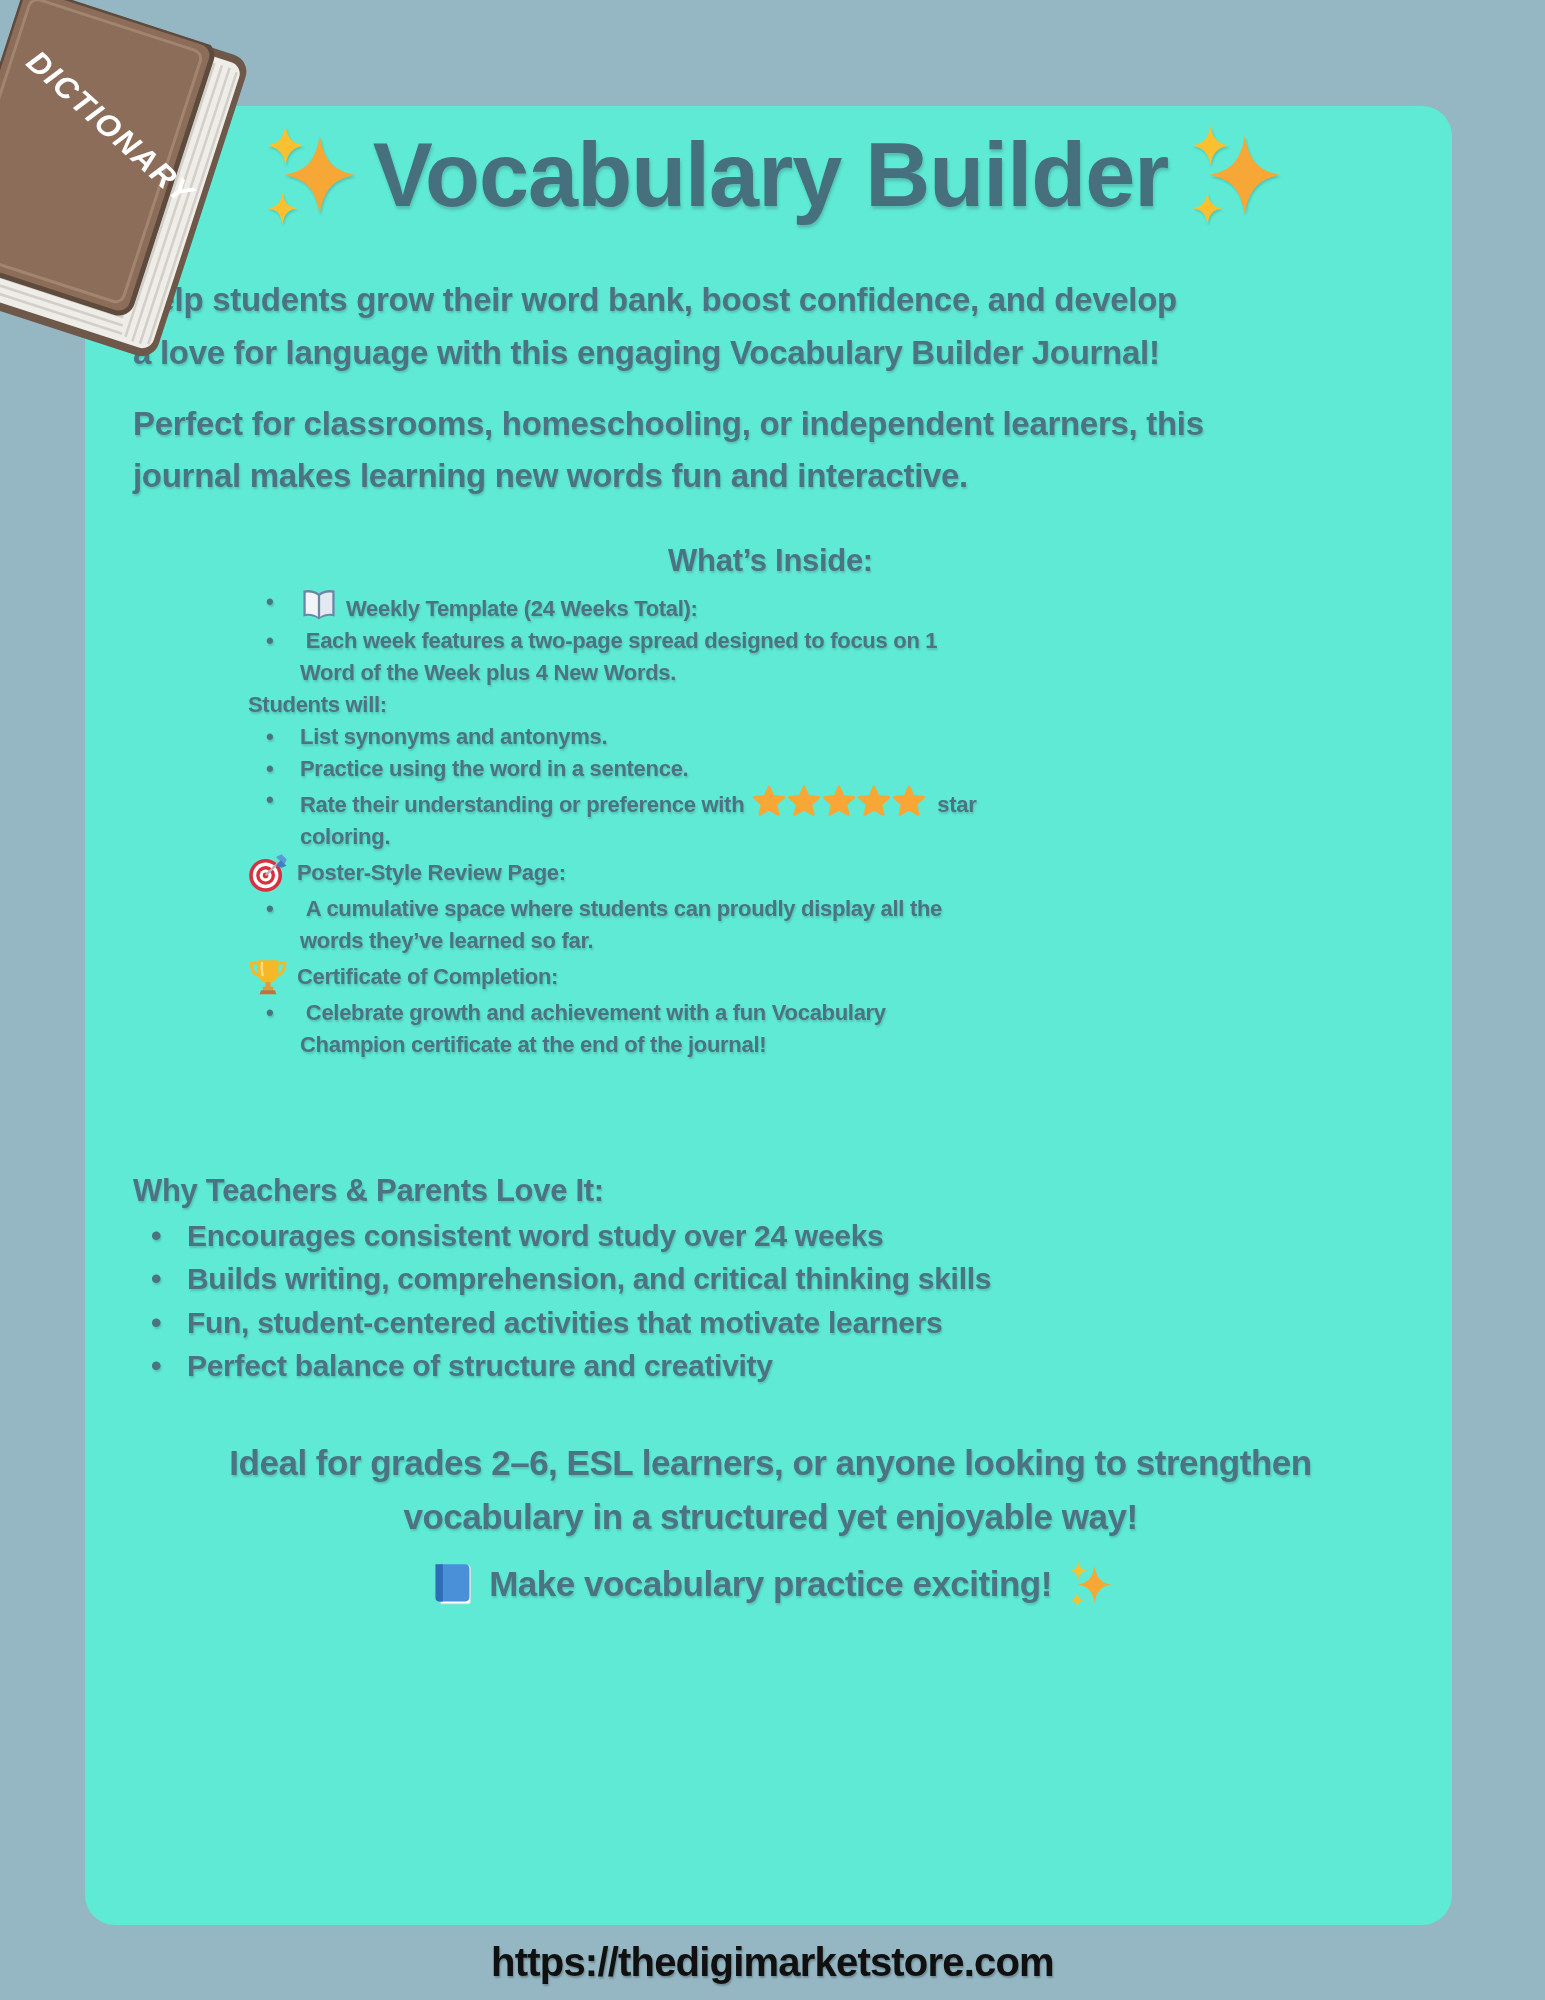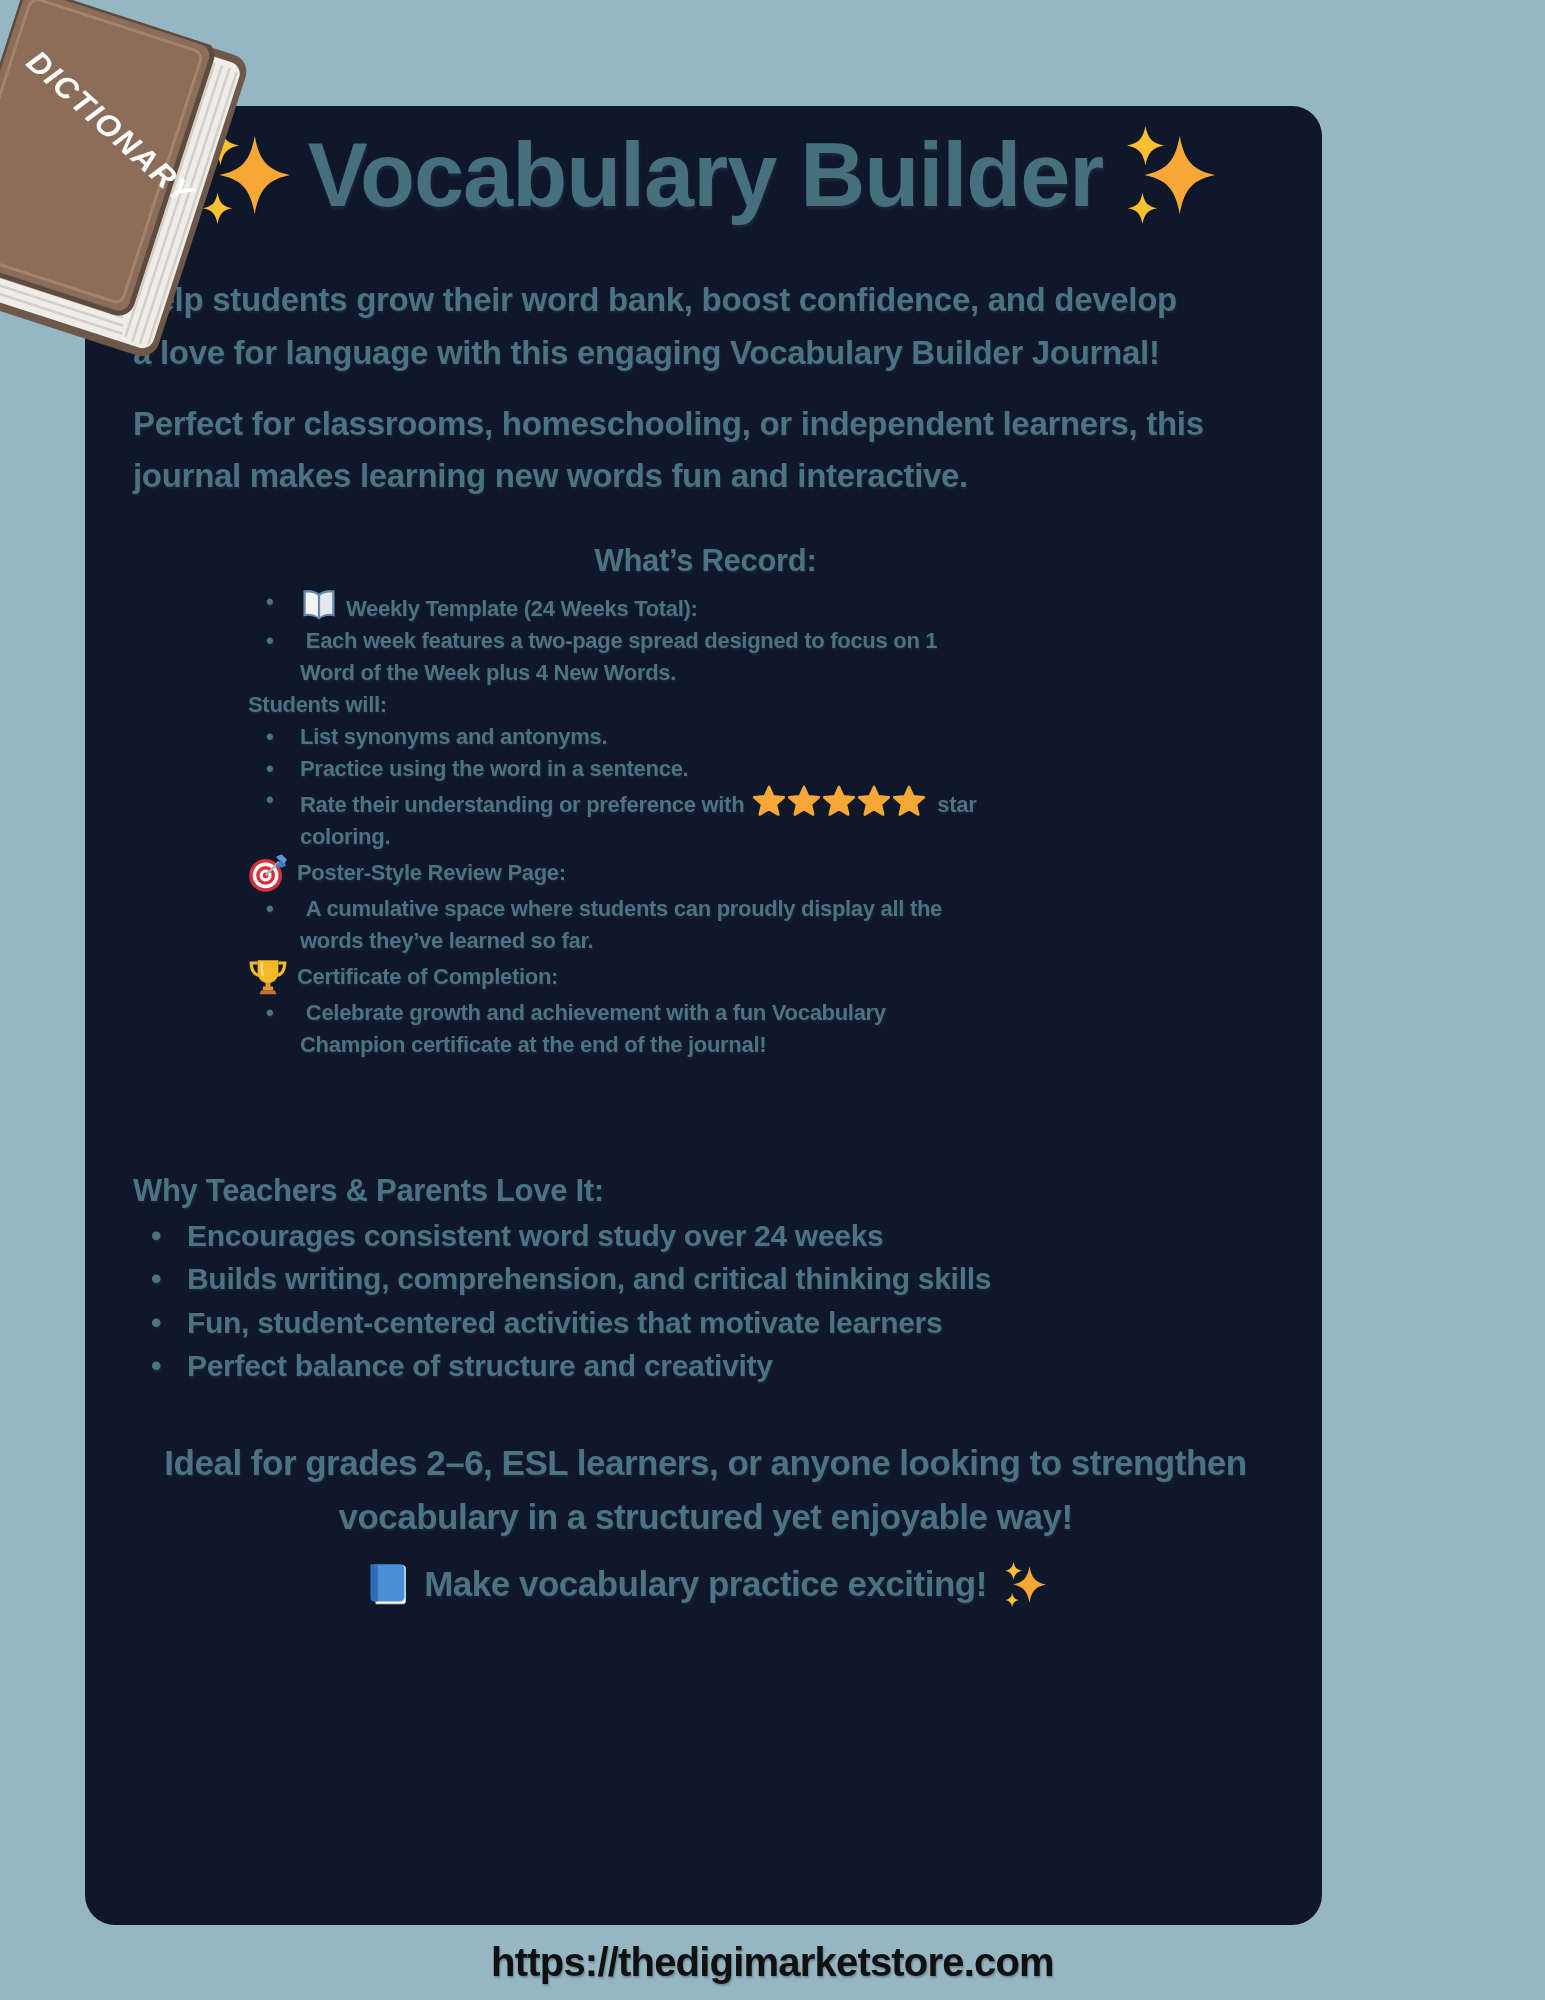--- a/index.html
+++ b/index.html
@@ -10,22 +10,22 @@
     font-family:"Liberation Sans", sans-serif;
     font-weight:700;
     letter-spacing:-0.3px;
   }
   svg { display:block; }
   .hidden-defs { position:absolute; width:0; height:0; overflow:hidden; }
 
   
   .card {
     position:absolute; left:85px; top:106px;
-    width:1237px; height:1819px;
-    background:#0f172a; border-radius:30px;
+    width:1367px; height:1819px;
+    background:#5eead4; border-radius:30px;
     z-index:1;
   }
   .content { position:relative; padding:0 44px 0 48px; height:100%; }
 
   
   .dict {
     position:absolute; left:-30px; top:14px;
     width:240px; height:320px;
     transform:rotate(18deg);
     z-index:3;
@@ -157,21 +157,21 @@
       <svg class="spark-big">
           <use href="#sym-sparkles"></use>
         </svg>
     </div>
 
     <p class="intro-p first teal ml">Help students grow their word bank, boost confidence, and develop
 a love for language with this engaging Vocabulary Builder Journal!</p>
     <p class="intro-p teal ml">Perfect for classrooms, homeschooling, or independent learners, this
 journal makes learning new words fun and interactive.</p>
 
-    <div class="inside-heading teal">What’s Record:</div>
+    <div class="inside-heading teal">What’s Inside:</div>
 
     <div class="inside teal">
       <div class="li">
         <div class="li-txt">
           <svg class="ic-inline">
               <use href="#sym-openbook"></use>
             </svg><span class="ml">Weekly Template (24 Weeks Total):</span>
         </div>
       </div>
       <div class="li">

